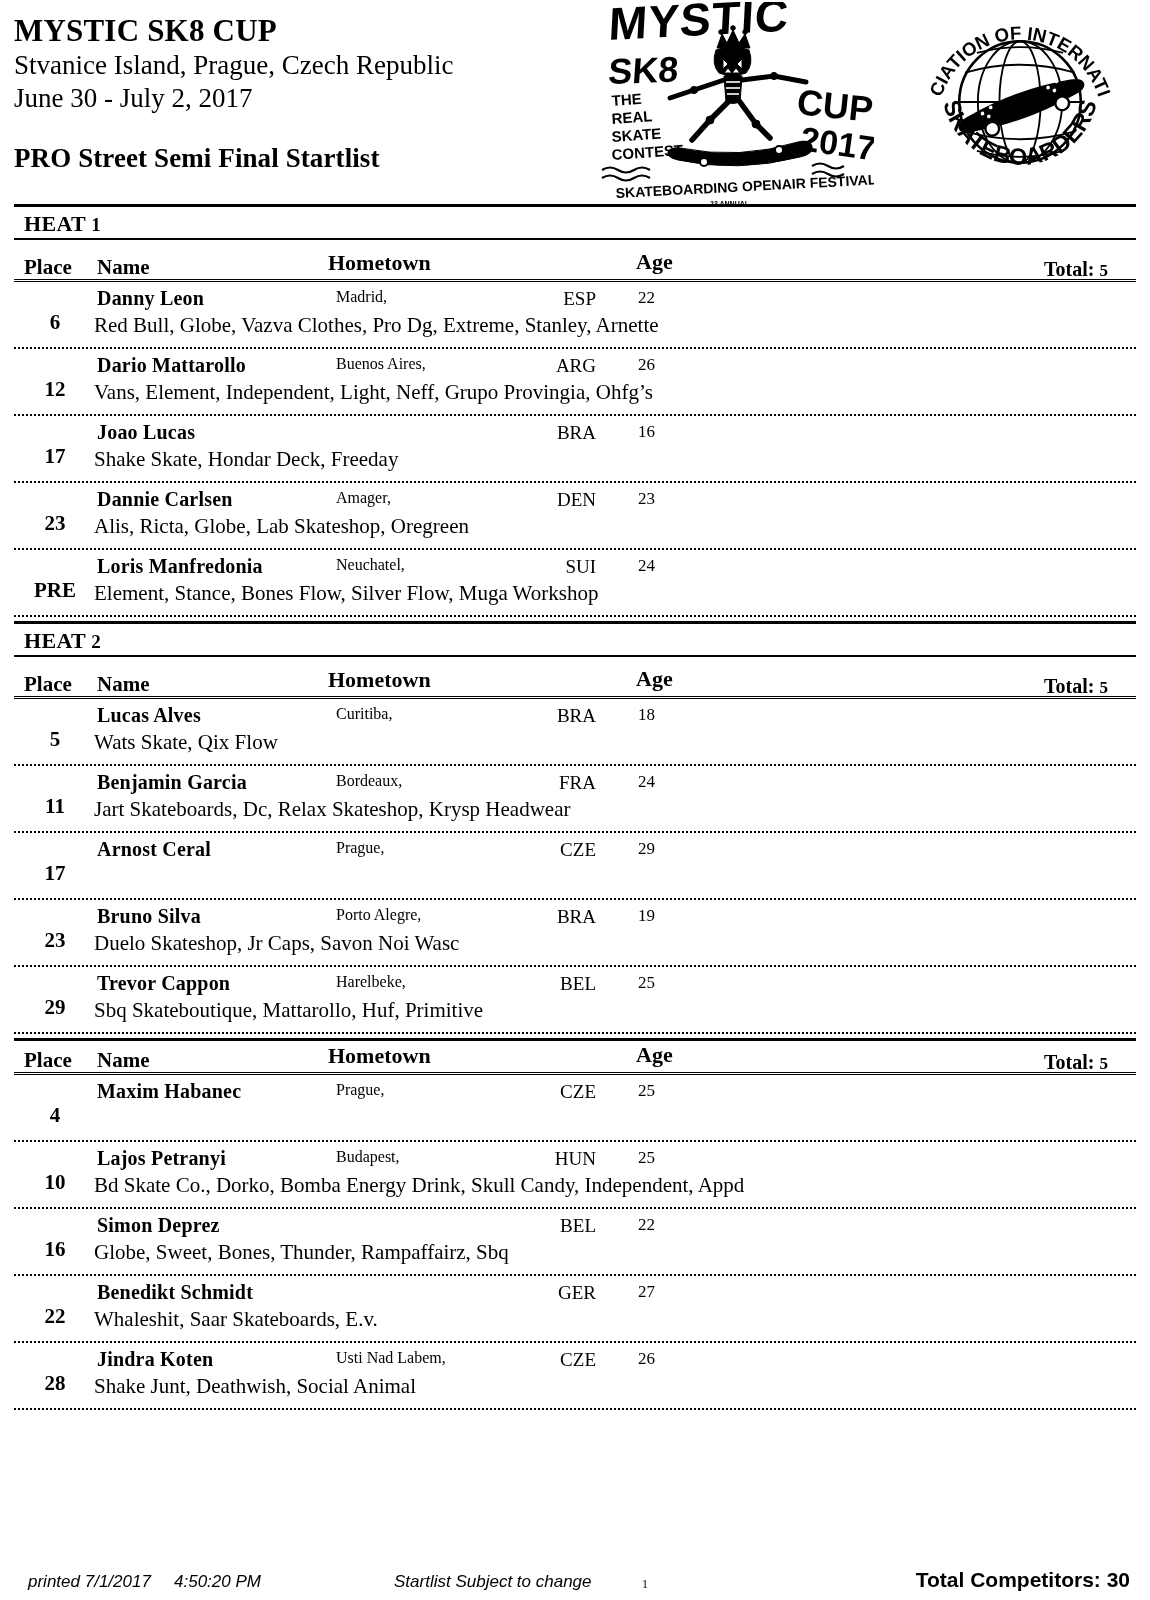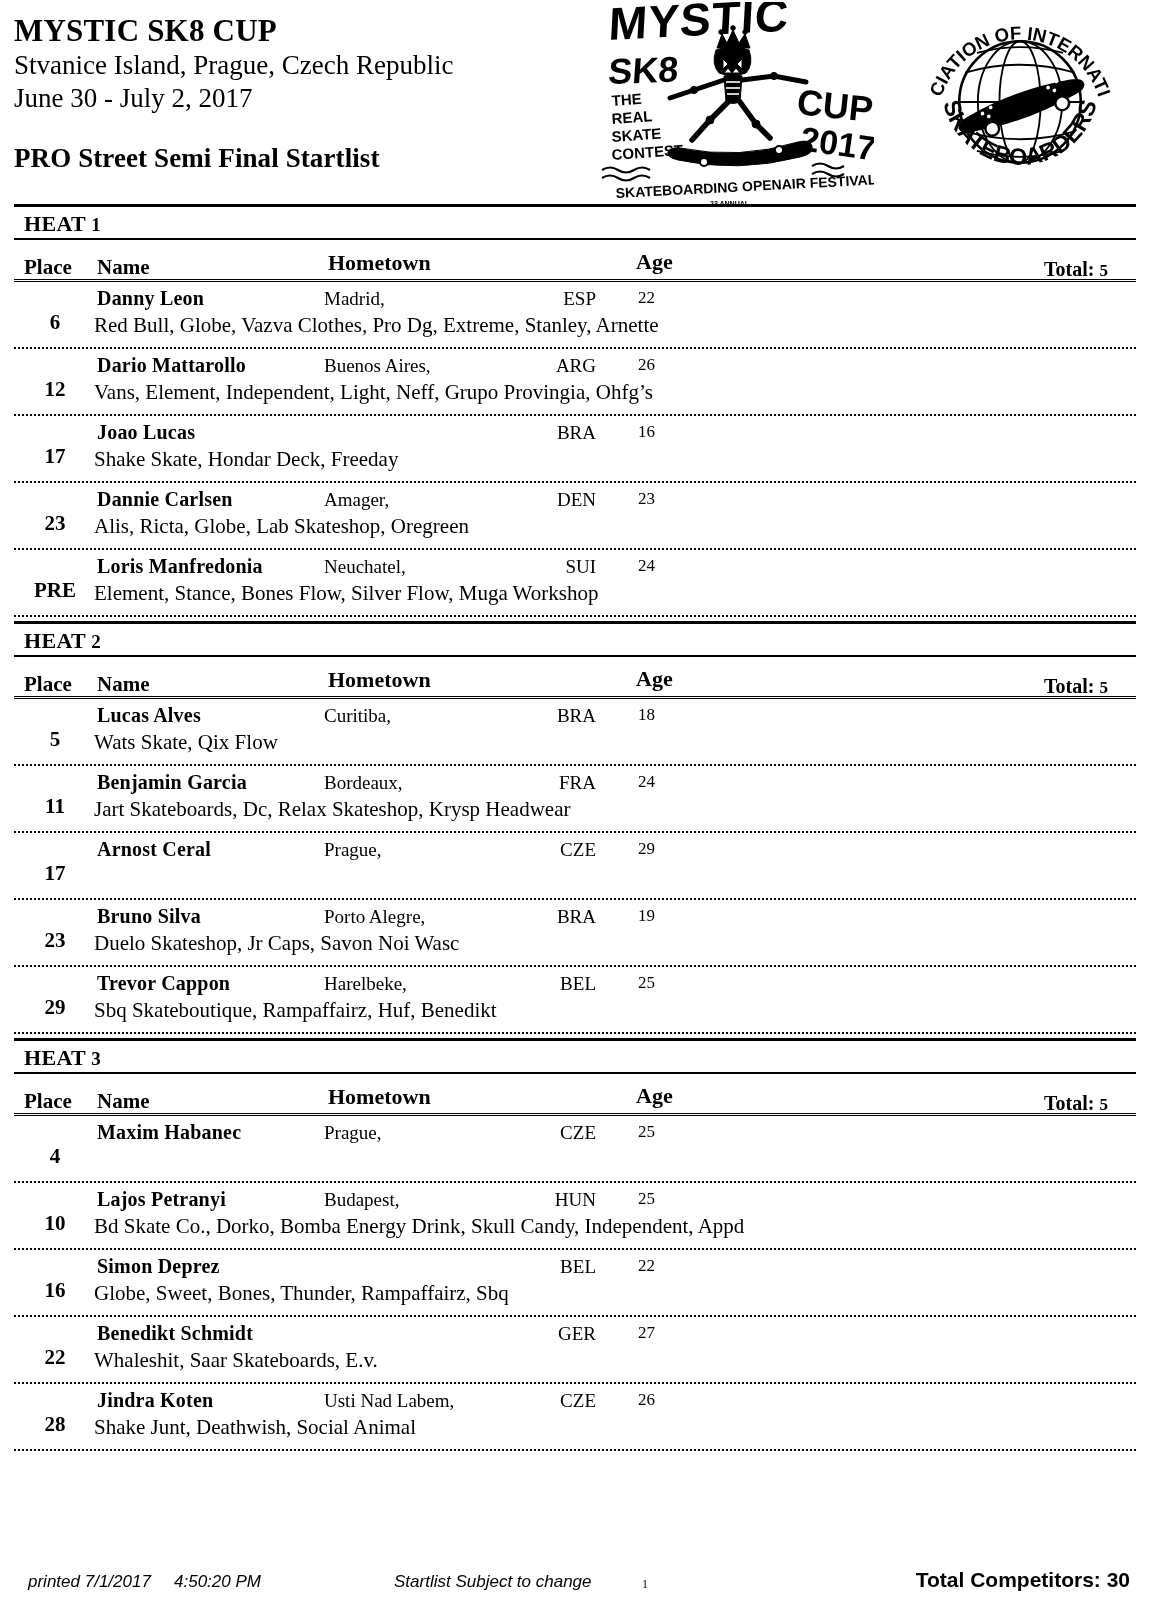--- a/index.html
+++ b/index.html
@@ -64,21 +64,21 @@
   .row:last-child { }
   .row .place {
     position: absolute; left: 10px; top: 28px; width: 62px;
     text-align: center; font-size: 21px; font-weight: bold;
   }
   .row .name {
     position: absolute; left: 83px; top: 5px;
     font-size: 20px; font-weight: bold; letter-spacing: .2px;
   }
   .row .town {
-    position: absolute; left: 310px; top: 6px; font-size: 19px; text-align: center;
+    position: absolute; left: 322px; top: 6px; font-size: 16px; text-align: center;
   }
   .row .ctry {
     position: absolute; left: 460px; width: 122px; top: 6px;
     text-align: right; font-size: 19px; font-family: Liberation Serif, serif;
   }
   .row .age {
     position: absolute; left: 624px; top: 6px; font-size: 17px;
   }
   .row .sponsors {
     position: absolute; left: 80px; top: 31px;
@@ -310,27 +310,26 @@
             <div class="ctry">BRA</div>
             <div class="age">19</div>
             <div class="sponsors">Duelo Skateshop, Jr Caps, Savon Noi Wasc</div>
           </div>
           <div class="row">
             <div class="place">29</div>
             <div class="name">Trevor Cappon</div>
             <div class="town">Harelbeke,</div>
             <div class="ctry">BEL</div>
             <div class="age">25</div>
-            <div class="sponsors">Sbq Skateboutique, Rampaffairz, Huf, Benedikt</div>
+            <div class="sponsors">Sbq Skateboutique, Mattarollo, Huf, Primitive</div>
           </div>
         </div>
       </div>
       <div class="heat">
         <div class="rule-top"></div>
-        <div class="heat-labelbar"><div class="heat-label" style="border-bottom: none;"><span>HEAT</span> <span class="num">3</span></div></div>
         <div class="colhead">
           <span class="ch-place">Place</span>
           <span class="ch-name">Name</span>
           <span class="ch-town">Hometown</span>
           <span class="ch-age">Age</span>
           <span class="ch-total"><span>Total:</span> <span class="tnum">5</span></span>
         </div>
         <div class="rows">
           <div class="row">
             <div class="place">4</div>

